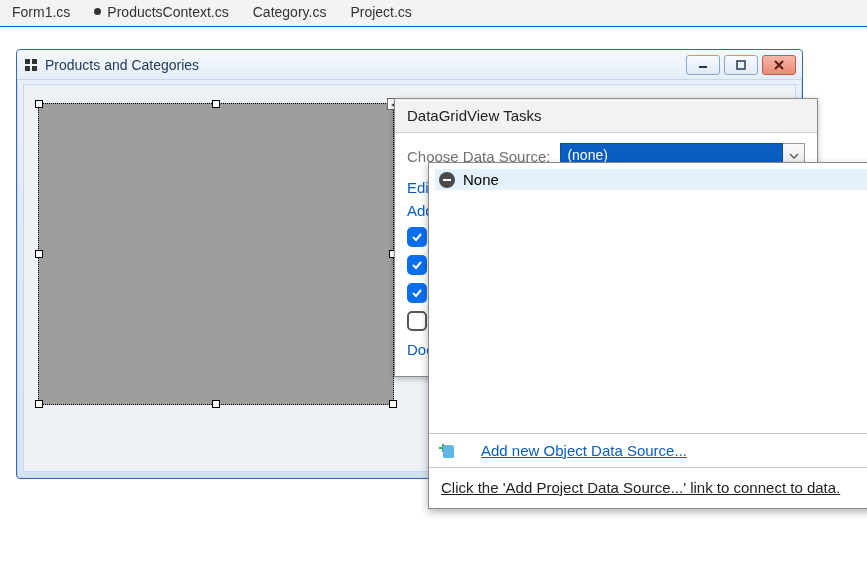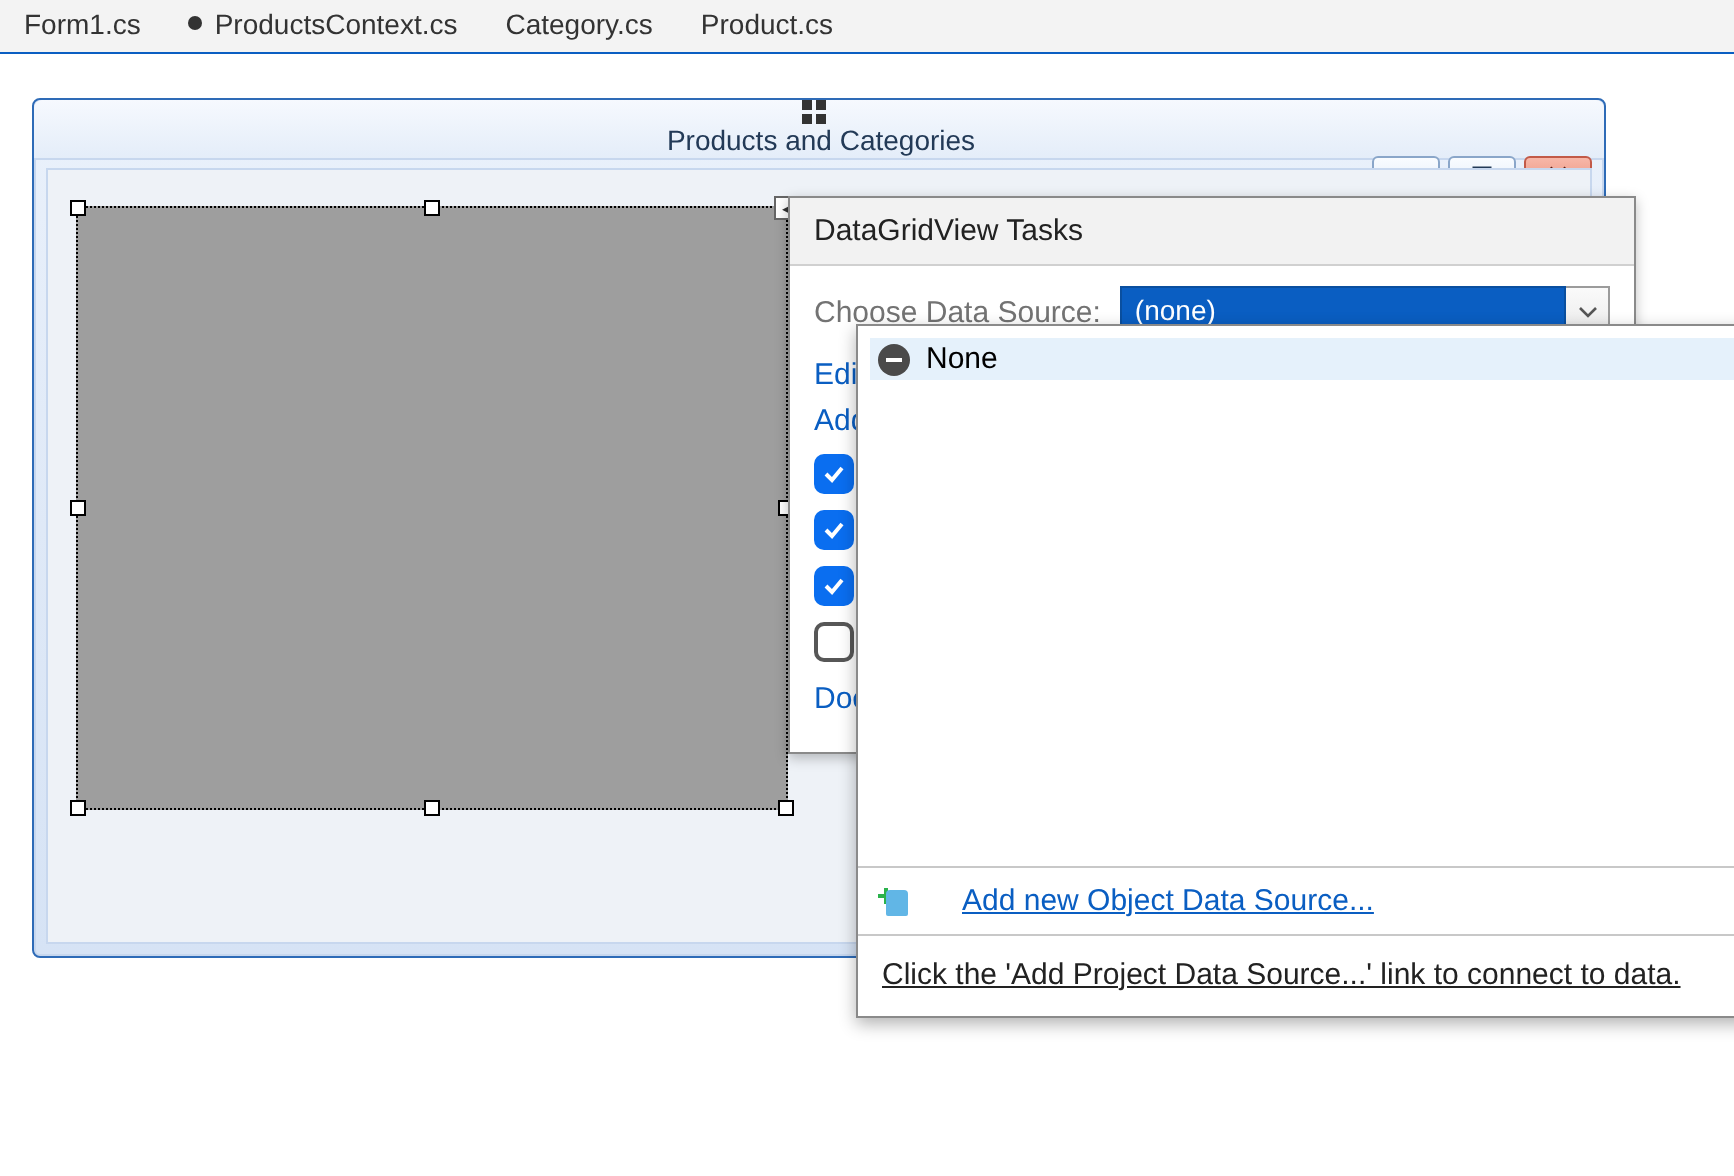--- a/index.html
+++ b/index.html
@@ -60,21 +60,20 @@
     }
     .titlebar {
       height: 30px;
       display: flex;
       align-items: center;
       padding: 0 6px 0 8px;
       border-top-left-radius: 4px;
       border-top-right-radius: 4px;
       background: linear-gradient(#f6f9fe, #e4edf9);
       border-bottom: 1px solid #c7d7ee;
-      flex-direction: column;
     }
     .app-icon-wrap { display: grid; grid-template-columns: 5px 5px; grid-template-rows: 5px 5px; gap: 2px; margin-right: 8px;}
     .app-icon-wrap span { background:#333; }
     .title-text { color: #233a57; font-size: 14px; }
     .win-btns { margin-left: auto; display: flex; gap: 4px; }
     .win-btn {
       width: 34px; height: 20px;
       border: 1px solid #8aa6c9;
       border-radius: 3px;
       background: linear-gradient(#f9fcff,#dfe9f7);
@@ -242,21 +241,21 @@
     <span>Form1.cs</span>
   </div>
   <div class="tab">
     <span class="dirty-dot"></span>
     <span>ProductsContext.cs</span>
   </div>
   <div class="tab">
     <span>Category.cs</span>
   </div>
   <div class="tab">
-    <span>Product.cs</span>
+    <span>Project.cs</span>
   </div>
 </div>
 
 <div class="workspace">
   <div class="form-designer">
     <div class="titlebar">
       <div class="app-icon-wrap">
         <span></span>
           <span></span>
           <span></span>

